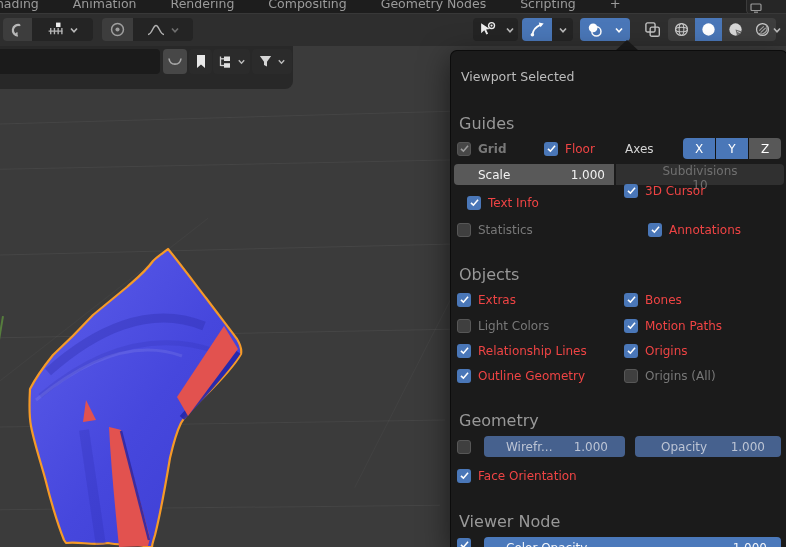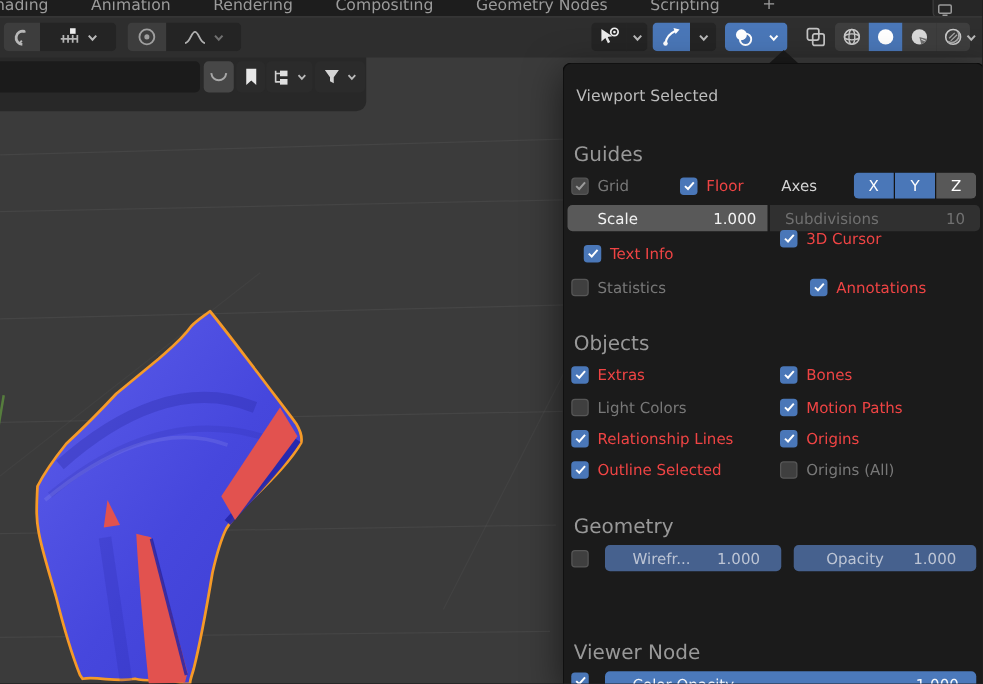--- a/index.html
+++ b/index.html
@@ -47,21 +47,21 @@
   .lbl{font-size:12px;line-height:14px;white-space:nowrap;}
   .lbl.on{color:#ef4444;}
   .lbl.off{color:#787878;}
   .axes-lbl{font-size:12px;color:#d4d4d4;}
   .xyz{display:flex;border-radius:4px;overflow:hidden;gap:1px;background:#141414;}
   .xyz .k{width:32px;height:21px;display:flex;align-items:center;justify-content:center;
           font-size:12px;color:#fff;background:#585858;}
   .xyz .k.act{background:#4a77b8;}
   .slider{height:21px;border-radius:4px;display:flex;align-items:center;justify-content:space-between;box-sizing:border-box;font-size:12px;}
   .s-gray{background:#595959;color:#f2f2f2;}
-  .s-dark{background:#303030;color:#707070;}
+  .s-dark{background:#303030;color:#707070;flex-direction:column;}
   .s-steel{background:#46618e;color:#bcc4d4;}
   .s-blue{background:#4b79bb;color:#f4f6fa;}
   svg{display:block;}
 </style>
 </head>
 <body>
 
 <div id="screen">
 
   <div class="gl abs" style="left:0;top:117px;width:460px;opacity:.05;transform:rotate(-1.6deg);"></div>
@@ -287,21 +287,21 @@
   </div>
 
   <div class="pop-arrow"></div>
 
   <div class="abs popup">
 
     <div class="p-abs p-title" style="left:10px;top:18px;">Viewport Selected</div>
 
     <div class="p-abs p-head" style="left:8px;top:63px;">Guides</div>
 
-    <div class="p-abs cbrow" style="left:6px;top:90px;">
+    <div class="p-abs cbrow" style="left:6px;top:90px;font-weight:bold;">
       <span class="cb dis">
         <svg width="11" height="11" viewBox="0 0 14 14">
             <polyline points="2.5,7.5 5.6,10.4 11.5,3.6" fill="none" stroke="#9c9c9c" stroke-width="2"></polyline>
           </svg>
       </span>
       <span class="lbl off">Grid</span>
     </div>
     <div class="p-abs cbrow" style="left:93px;top:90px;">
       <span class="cb on">
         <svg width="11" height="11" viewBox="0 0 14 14">
@@ -404,41 +404,49 @@
       </span>
       <span class="lbl on">Origins</span>
     </div>
 
     <div class="p-abs cbrow" style="left:6px;top:317px;">
       <span class="cb on">
         <svg width="11" height="11" viewBox="0 0 14 14">
             <polyline points="2.5,7.5 5.6,10.4 11.5,3.6" fill="none" stroke="#ffffff" stroke-width="2"></polyline>
           </svg>
       </span>
-      <span class="lbl on">Outline Selected</span>
+      <span class="lbl on">Outline Geometry</span>
     </div>
     <div class="p-abs cbrow" style="left:173px;top:317px;">
       <span class="cb off"></span>
       <span class="lbl off">Origins (All)</span>
     </div>
 
     <div class="p-abs p-head" style="left:8px;top:360px;">Geometry</div>
 
     <div class="p-abs cbrow" style="left:6px;top:388px;">
       <span class="cb off"></span>
     </div>
     <div class="p-abs slider s-steel" style="left:33px;top:385px;width:141px;padding:0 17px 0 22px;">
       <span>Wirefr...</span>
       <span>1.000</span>
     </div>
     <div class="p-abs slider s-steel" style="left:184px;top:385px;width:146px;padding:0 16px 0 26px;">
       <span>Opacity</span>
       <span>1.000</span>
     </div>
 
+    <div class="p-abs cbrow" style="left:6px;top:417px;">
+      <span class="cb on">
+        <svg width="11" height="11" viewBox="0 0 14 14">
+            <polyline points="2.5,7.5 5.6,10.4 11.5,3.6" fill="none" stroke="#ffffff" stroke-width="2"></polyline>
+          </svg>
+      </span>
+      <span class="lbl on">Face Orientation</span>
+    </div>
 
     <div class="p-abs p-head" style="left:8px;top:461px;">Viewer Node</div>
 
     <div class="p-abs cbrow" style="left:6px;top:486px;">
       <span class="cb on">
         <svg width="11" height="11" viewBox="0 0 14 14">
             <polyline points="2.5,7.5 5.6,10.4 11.5,3.6" fill="none" stroke="#ffffff" stroke-width="2"></polyline>
           </svg>
       </span>
     </div>

